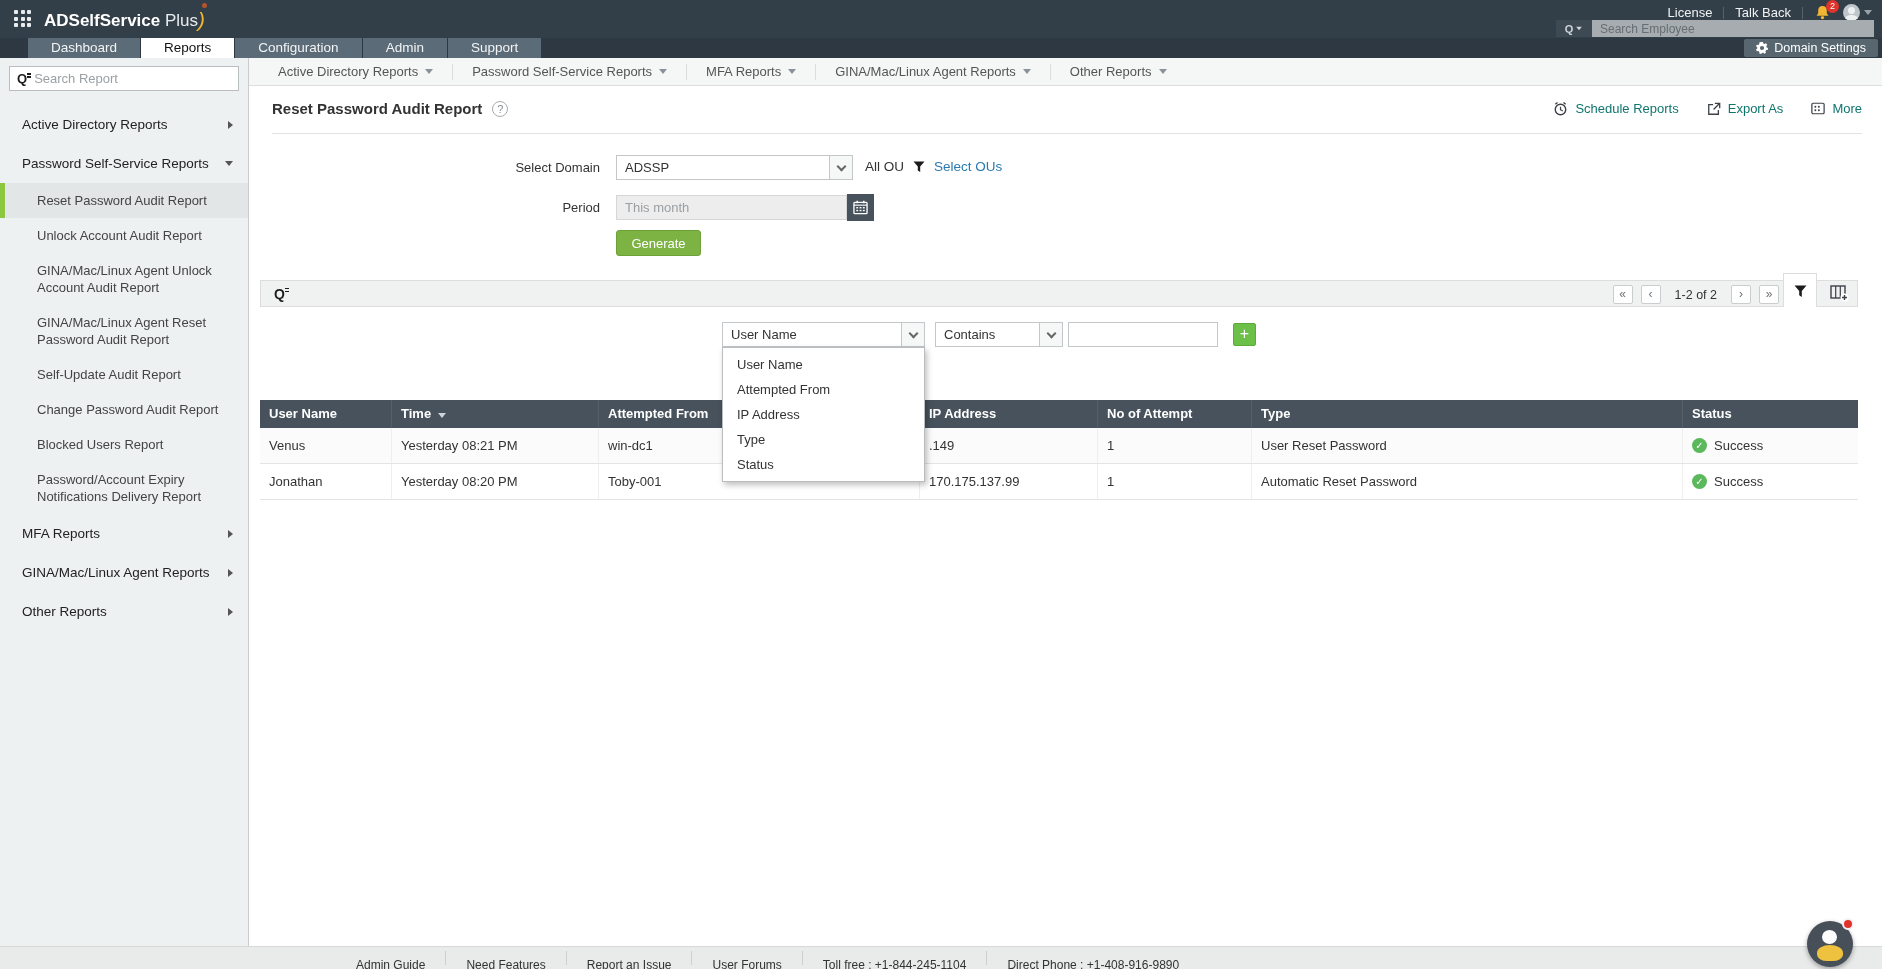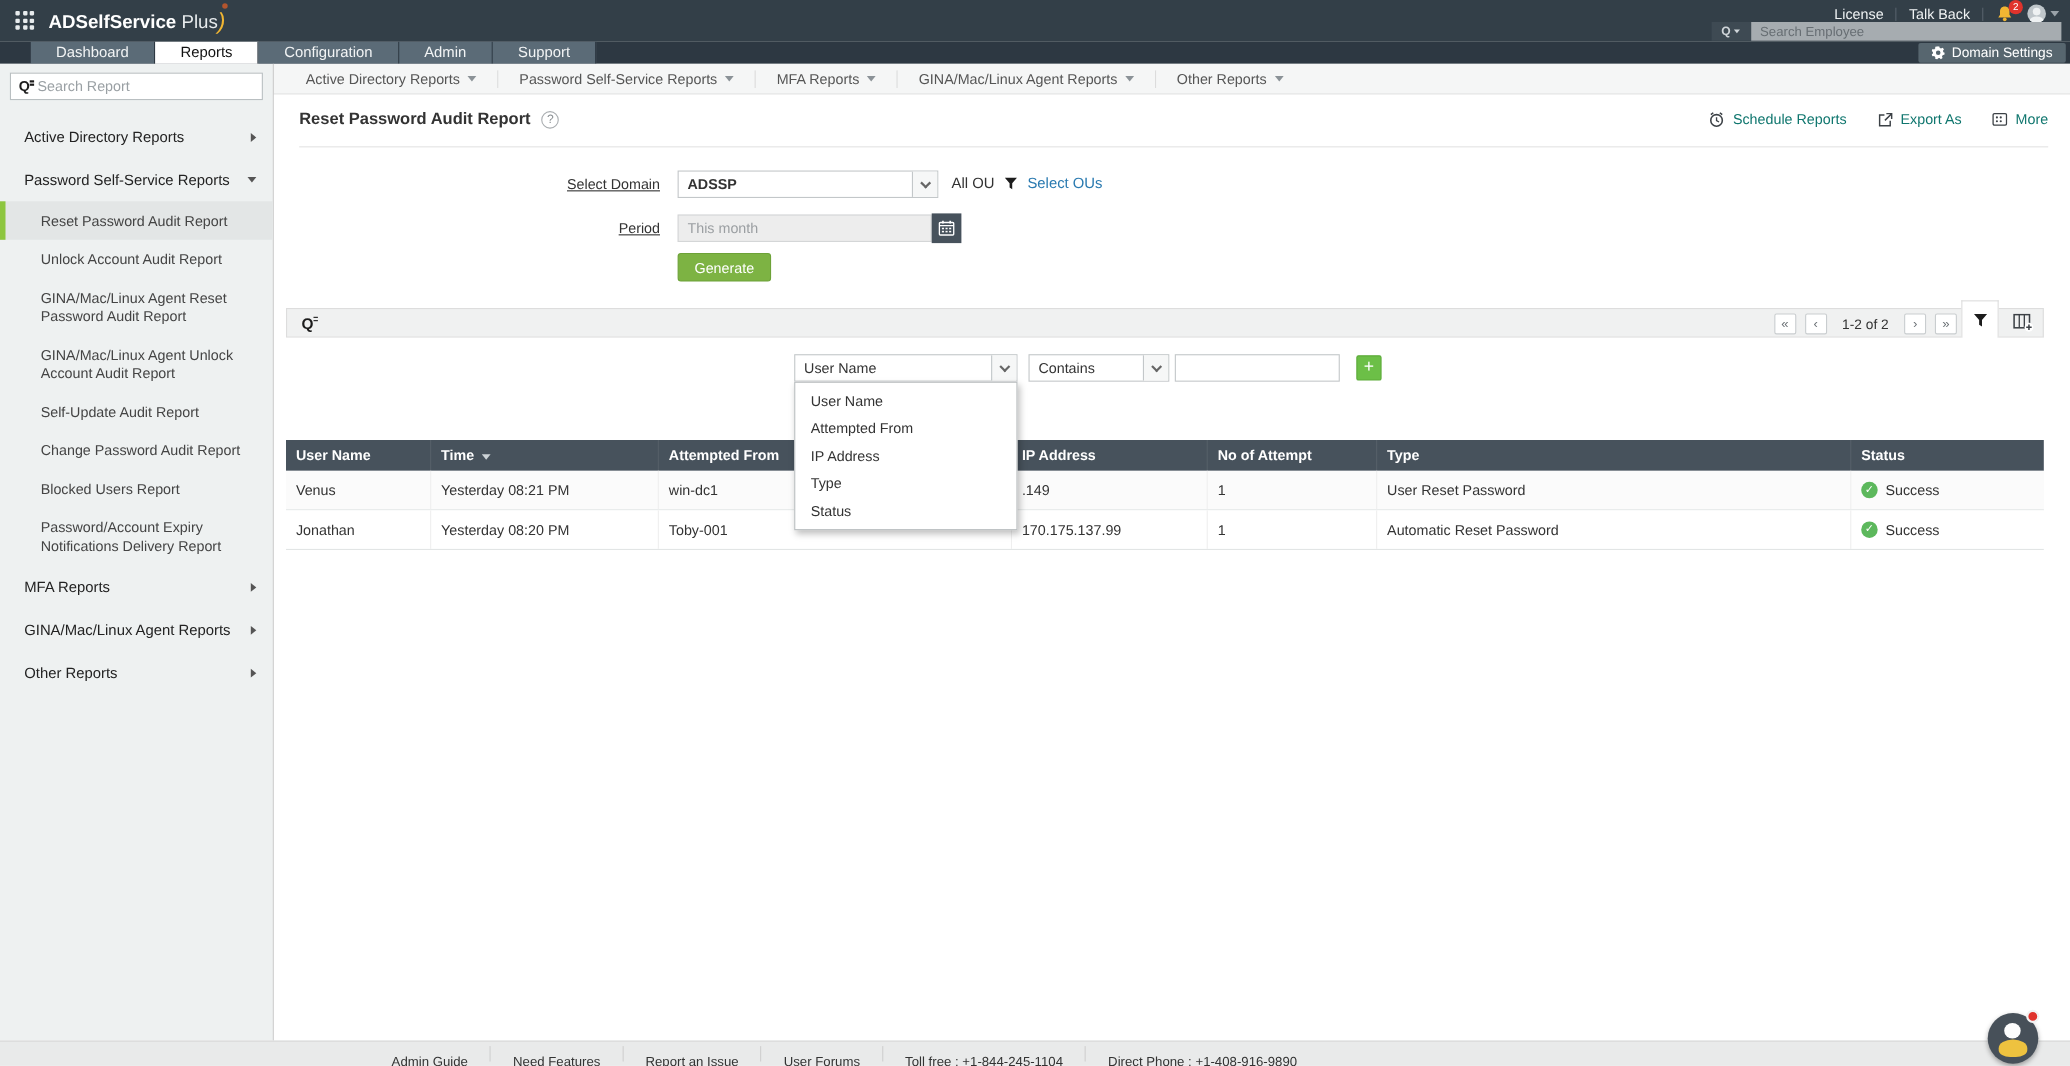--- a/index.html
+++ b/index.html
@@ -71,21 +71,21 @@
   
   .main { position:absolute; left:249px; top:86px; width:1633px; height:860px; background:#fff; }
   .title-row { position:absolute; left:23px; top:14px; right:20px; display:flex; align-items:center; }
   .page-title { font-size:15px; font-weight:bold; color:#333; }
   .help-circ { margin-left:10px; width:16px; height:16px; border:1px solid #a9adb0; border-radius:50%;
     color:#8a8f93; font-size:11px; line-height:14px; text-align:center; cursor:pointer; }
   .title-actions { margin-left:auto; display:flex; align-items:center; gap:28px; }
   .t-action { display:flex; align-items:center; gap:7px; color:#0f766e; font-size:13px; cursor:pointer; white-space:nowrap; }
   .title-divider { position:absolute; left:23px; right:20px; top:47px; border-top:1px solid #e3e3e3; }
 
-  .frm-label { position:absolute; width:140px; text-align:right; font-size:13px; color:#333;text-decoration:underline; }
+  .frm-label { position:absolute; width:140px; text-align:right; font-size:13px; color:#333; }
   .sel { position:absolute; height:25px; background:#fff; border:1px solid #c3c7c9; display:flex; align-items:center; cursor:pointer; }
   .sel .sel-txt { flex:1; padding:0 8px; font-size:13px; color:#333; white-space:nowrap; overflow:hidden; }
   .sel .sel-btn { width:23px; align-self:stretch; border-left:1px solid #c3c7c9; background:#f6f7f7;
     display:flex; align-items:center; justify-content:center; }
   .chev { width:7px; height:7px; border-right:2px solid #666; border-bottom:2px solid #666; transform:rotate(45deg); margin-top:-3px; }
   .ou-cluster { position:absolute; left:616px; top:73px; display:flex; align-items:center; gap:9px; }
   .ou-label { color:#333; font-size:13.5px; }
   .link { color:#2a7ab0; font-size:13.5px; cursor:pointer; }
   .period-input { position:absolute; left:367px; top:109px; width:231px; height:25px; background:#ededed;
     border:1px solid #d4d6d7; color:#999; font-size:13px; padding:0 8px; outline:none; }
@@ -242,22 +242,22 @@
     <div class="side-group">
       <span>Active Directory Reports</span>
         <span class="caret-right"></span>
     </div>
     <div class="side-group">
       <span>Password Self-Service Reports</span>
         <span class="caret-down"></span>
     </div>
     <div class="side-sub active">Reset Password Audit Report</div>
     <div class="side-sub">Unlock Account Audit Report</div>
+    <div class="side-sub">GINA/Mac/Linux Agent Unlock Account Audit Report</div>
     <div class="side-sub">GINA/Mac/Linux Agent Reset Password Audit Report</div>
-    <div class="side-sub">GINA/Mac/Linux Agent Unlock Account Audit Report</div>
     <div class="side-sub">Self-Update Audit Report</div>
     <div class="side-sub">Change Password Audit Report</div>
     <div class="side-sub">Blocked Users Report</div>
     <div class="side-sub">Password/Account Expiry Notifications Delivery Report</div>
     <div class="side-group">
       <span>MFA Reports</span>
         <span class="caret-right"></span>
     </div>
     <div class="side-group">
       <span>GINA/Mac/Linux Agent Reports</span>
@@ -298,21 +298,21 @@
               <circle cx="5" cy="9" r="1.1" fill="#3c4146"></circle>
               <circle cx="9" cy="9" r="1.1" fill="#3c4146"></circle>
             </svg>
           <span>More</span>
         </span>
       </div>
     </div>
     <div class="title-divider"></div>
 
     <span class="frm-label" style="left:211px; top:74px;">Select Domain</span>
-    <div class="sel" style="left:367px; top:69px; width:237px;font-weight:bold;">
+    <div class="sel" style="left:367px; top:69px; width:237px;">
       <span class="sel-txt">ADSSP</span>
       <span class="sel-btn">
           <span class="chev"></span>
         </span>
     </div>
     <div class="ou-cluster">
       <span class="ou-label">All OU</span>
       <svg width="12" height="12" viewBox="0 0 12 12">
           <path d="M0.5 0.5 L11.5 0.5 L7.2 5.5 L7.2 11 L4.8 9.5 L4.8 5.5 Z" fill="#1c1c1c"></path>
         </svg>

